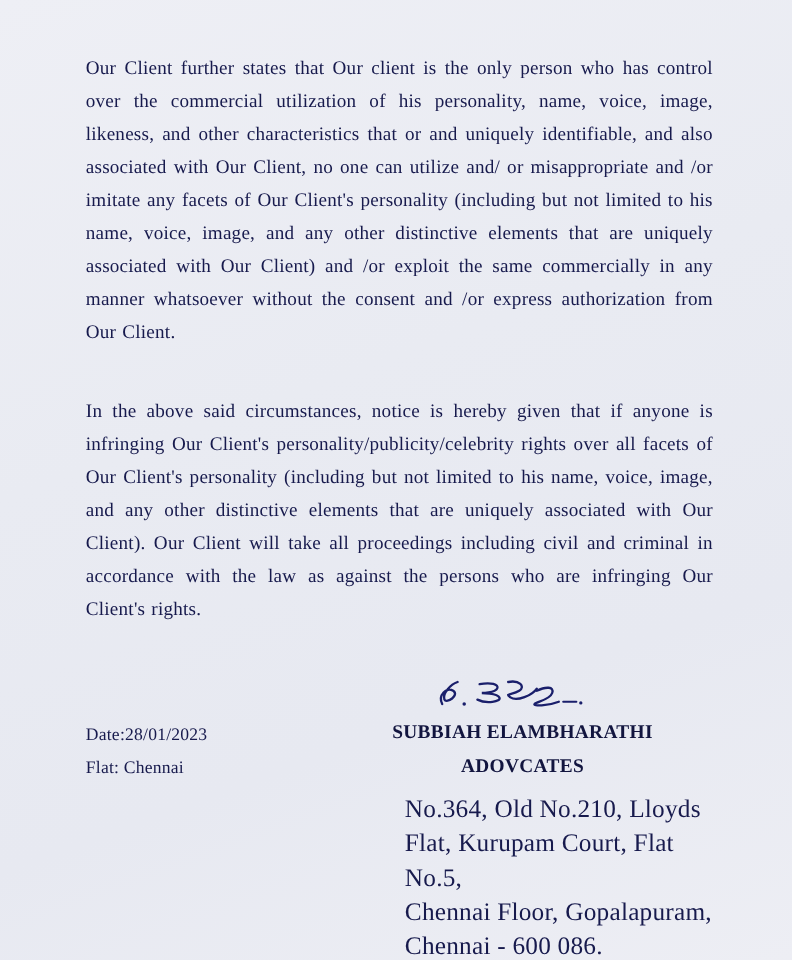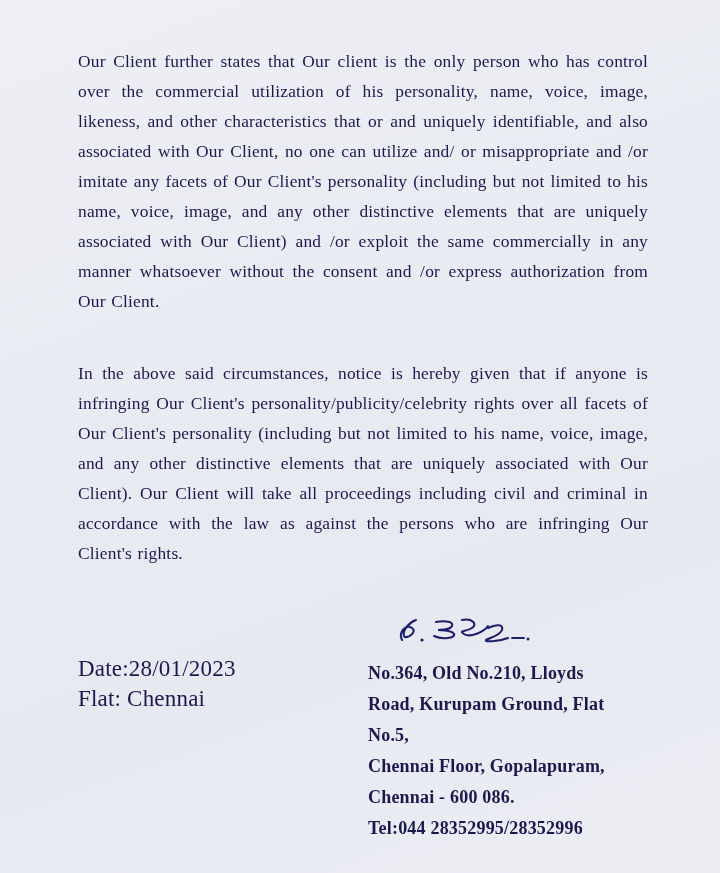--- a/index.html
+++ b/index.html
@@ -41,21 +41,21 @@
   .footer {
     display: flex;
     margin-top: 42px;
   }
   .footer-left {
     width: 268px;
     flex: 0 0 268px;
     padding-top: 44px;
   }
   .footer-left div {
-    font-size: 23px;
+    font-size: 16px;
     line-height: 30px;
     color: #171a4d;
     letter-spacing: 0.2px;
   }
   .footer-right {
     flex: 1 1 auto;
     position: relative;
   }
   .signature {
     height: 40px;
@@ -75,25 +75,24 @@
     padding-right: 44px;
   }
   .firm .firm-line2 {
     display: block;
   }
   .addr {
     margin-top: 8px;
     padding-left: 22px;
   }
   .addr div {
-    font-size: 18px;
+    font-size: 23px;
     line-height: 31px;
     letter-spacing: 0.2px;
     color: #171a4d;
-    font-weight: bold;
   }
 </style>
 </head>
 <body>
 
 <div class="page">
 
   <p class="para p1">Our Client further states that Our client is the only person who has control over the commercial utilization of his personality, name, voice, image, likeness, and other characteristics that or and uniquely identifiable, and also associated with Our Client, no one can utilize and/ or misappropriate and /or imitate any facets of Our Client's personality (including but not limited to his name, voice,  image, and any other distinctive elements that are uniquely associated with Our Client) and /or exploit the same commercially in any manner whatsoever without the consent and /or express authorization from Our Client.</p>
 
   <p class="para p2">In the above said circumstances, notice is hereby given that if anyone is infringing Our Client's personality/publicity/celebrity rights over all facets of Our Client's personality (including but not limited to his name, voice,  image, and any other distinctive elements that are uniquely associated with Our Client). Our Client will take all proceedings including civil and criminal in accordance with the law as against the persons who are infringing Our Client's rights.</p>
@@ -112,24 +111,28 @@
           <path d="M10 30 C 6 22, 14 14, 20 18 C 26 22, 14 30, 12 26 C 10 20, 18 12, 24 10" stroke="#1a1f6b" stroke-width="2.1" fill="none" stroke-linecap="round"></path>
           <circle cx="30" cy="30" r="1.6" fill="#1a1f6b"></circle>
           <path d="M44 12 C 54 10, 62 12, 60 16 C 58 20, 46 20, 46 20 C 46 20, 60 20, 62 24 C 64 28, 50 30, 42 26" stroke="#1a1f6b" stroke-width="2.1" fill="none" stroke-linecap="round"></path>
           <path d="M70 10 C 80 8, 86 14, 80 18 C 74 22, 66 20, 72 24 C 78 28, 92 22, 96 16" stroke="#1a1f6b" stroke-width="2.1" fill="none" stroke-linecap="round"></path>
           <path d="M96 18 C 104 14, 112 14, 110 20 C 108 26, 96 28, 94 30 C 92 32, 106 32, 116 28" stroke="#1a1f6b" stroke-width="2.1" fill="none" stroke-linecap="round"></path>
           <path d="M120 28 L 132 28" stroke="#1a1f6b" stroke-width="1.8" stroke-linecap="round"></path>
           <circle cx="136" cy="29" r="1.5" fill="#1a1f6b"></circle>
         </svg>
       </div>
 
+      <div class="firm">
+        <span>SUBBIAH ELAMBHARATHI</span>
+        <span class="firm-line2">ADOVCATES</span>
+      </div>
 
       <div class="addr">
         <div>No.364, Old No.210, Lloyds</div>
-        <div>Road, Kurupam Ground, Flat No.5,</div>
+        <div>Flat, Kurupam Court, Flat No.5,</div>
         <div>Chennai Floor, Gopalapuram,</div>
         <div>Chennai - 600 086.</div>
         <div>Tel:044 28352995/28352996</div>
       </div>
 
     </div>
   </div>
 </div>
 
 </body></html>

